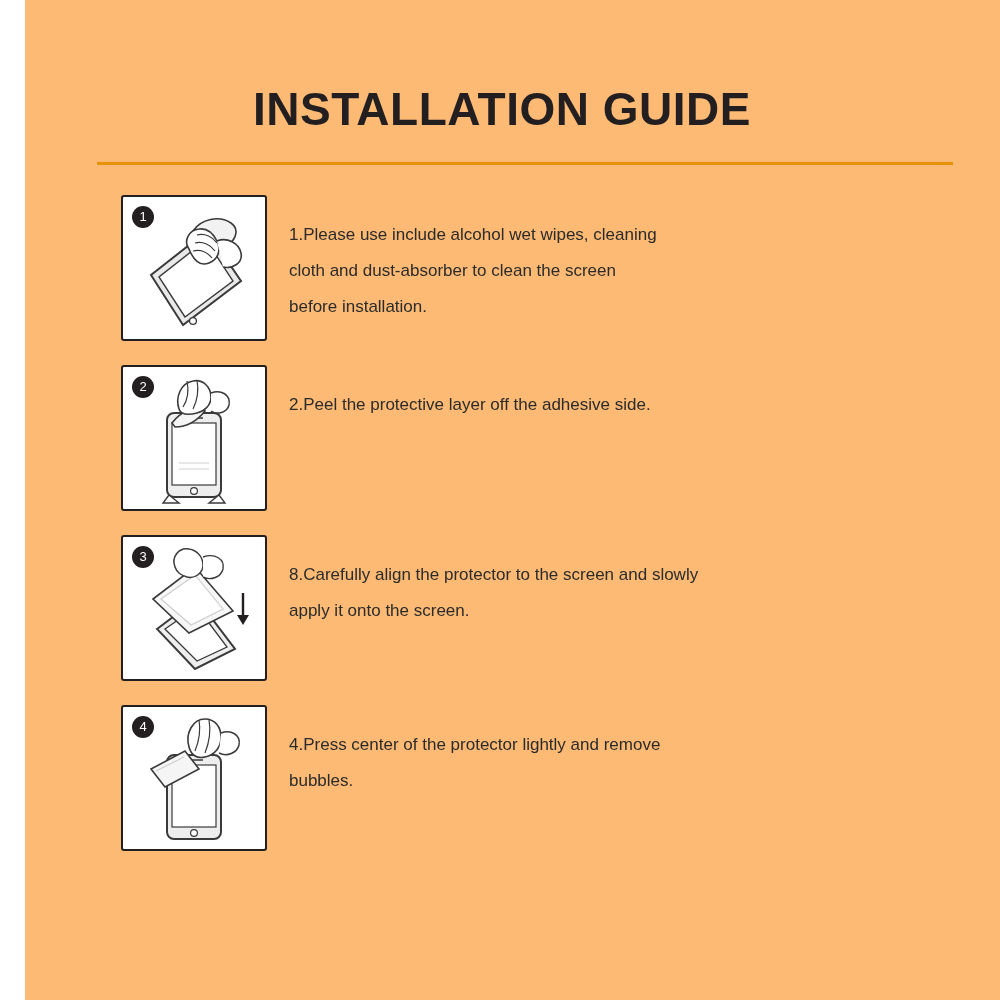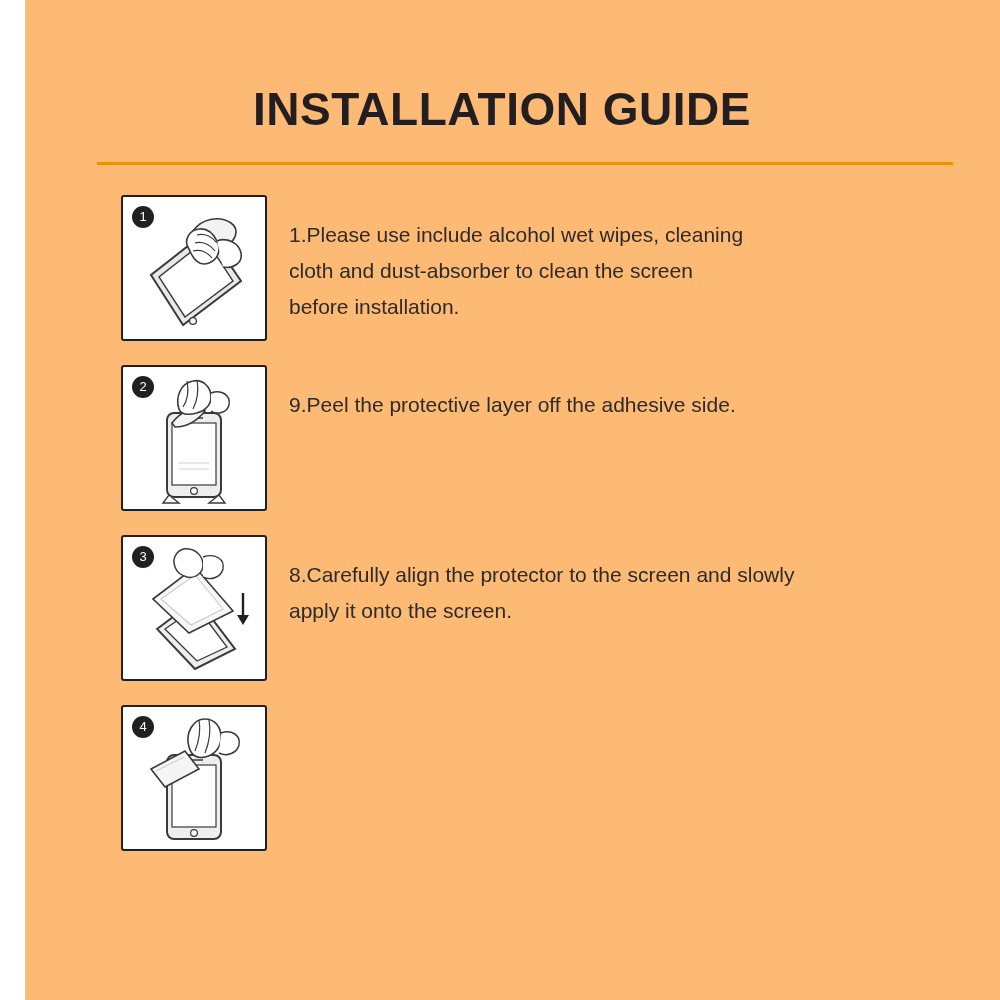--- a/index.html
+++ b/index.html
@@ -77,21 +77,21 @@
     font-family: "Liberation Sans", sans-serif;
     z-index: 5;
   }
   .art {
     position: absolute;
     inset: 0;
   }
   .step-text {
     margin-left: 22px;
     padding-top: 22px;
-    font-size: 21px;
+    font-size: 17px;
     line-height: 36px;
     color: #2b2b2b;
     max-width: 690px;
     white-space: pre-line;
   }
   .s1 { margin-bottom: 24px; }
   .s2 { margin-bottom: 24px; }
   .s3 { margin-bottom: 24px; }
 </style>
 </head>
@@ -149,21 +149,21 @@
             <path d="M56 42 C52 30, 58 16, 70 14 C80 12, 88 20, 88 30 C88 38, 82 44, 74 46 C66 48, 58 48, 56 42 Z" fill="#ffffff" stroke="#3a3a3a" stroke-width="1.6"></path>
             <path d="M64 14 C66 24, 64 34, 60 40" stroke="#3a3a3a" stroke-width="1.2"></path>
             <path d="M74 13 C76 24, 74 34, 70 42" stroke="#3a3a3a" stroke-width="1.2"></path>
             <path d="M88 26 C98 22, 108 28, 106 38 C104 46, 94 48, 88 44" fill="#ffffff" stroke="#3a3a3a" stroke-width="1.5"></path>
 
             <path d="M46 128 L40 136 H56 Z" fill="#ffffff" stroke="#3a3a3a" stroke-width="1.4"></path>
             <path d="M96 128 L102 136 H86 Z" fill="#ffffff" stroke="#3a3a3a" stroke-width="1.4"></path>
           </g>
         </svg>
       </div>
-      <div class="step-text">9.Peel the protective layer off the adhesive side.</div>
+      <div class="step-text">2.Peel the protective layer off the adhesive side.</div>
     </div>
 
     <div class="step s3">
       <div class="step-figure">
         <div class="badge">3</div>
         <svg class="art" viewBox="0 0 142 142">
           <g stroke="#3a3a3a" fill="none" stroke-width="1.6">
 
             <path d="M34 92 L74 62 L112 112 L72 132 Z" fill="#eeeeee" stroke="#3a3a3a" stroke-width="2"></path>
             <path d="M42 92 L74 70 L104 110 L74 124 Z" fill="#ffffff" stroke="#3a3a3a" stroke-width="1.3"></path>
@@ -197,16 +197,18 @@
             <path d="M28 62 L62 44 L76 62 L42 80 Z" fill="#f5f5f5" stroke="#3a3a3a" stroke-width="1.6"></path>
             <path d="M33 64 L61 50" stroke="#cfcfcf" stroke-width="1.2"></path>
 
             <path d="M66 40 C62 26, 70 12, 82 12 C92 12, 98 20, 98 30 C98 40, 92 48, 82 50 C74 52, 68 48, 66 40 Z" fill="#ffffff" stroke="#3a3a3a" stroke-width="1.6"></path>
             <path d="M76 13 C78 24, 76 34, 72 44" stroke="#3a3a3a" stroke-width="1.2"></path>
             <path d="M86 13 C88 24, 86 36, 82 46" stroke="#3a3a3a" stroke-width="1.2"></path>
             <path d="M98 26 C108 22, 118 28, 116 38 C114 46, 104 50, 96 46" fill="#ffffff" stroke="#3a3a3a" stroke-width="1.5"></path>
           </g>
         </svg>
       </div>
+      <div class="step-text">4.Press center of the protector lightly and remove
+bubbles.</div>
     </div>
 
   </div>
 </div>
 
 </body></html>

